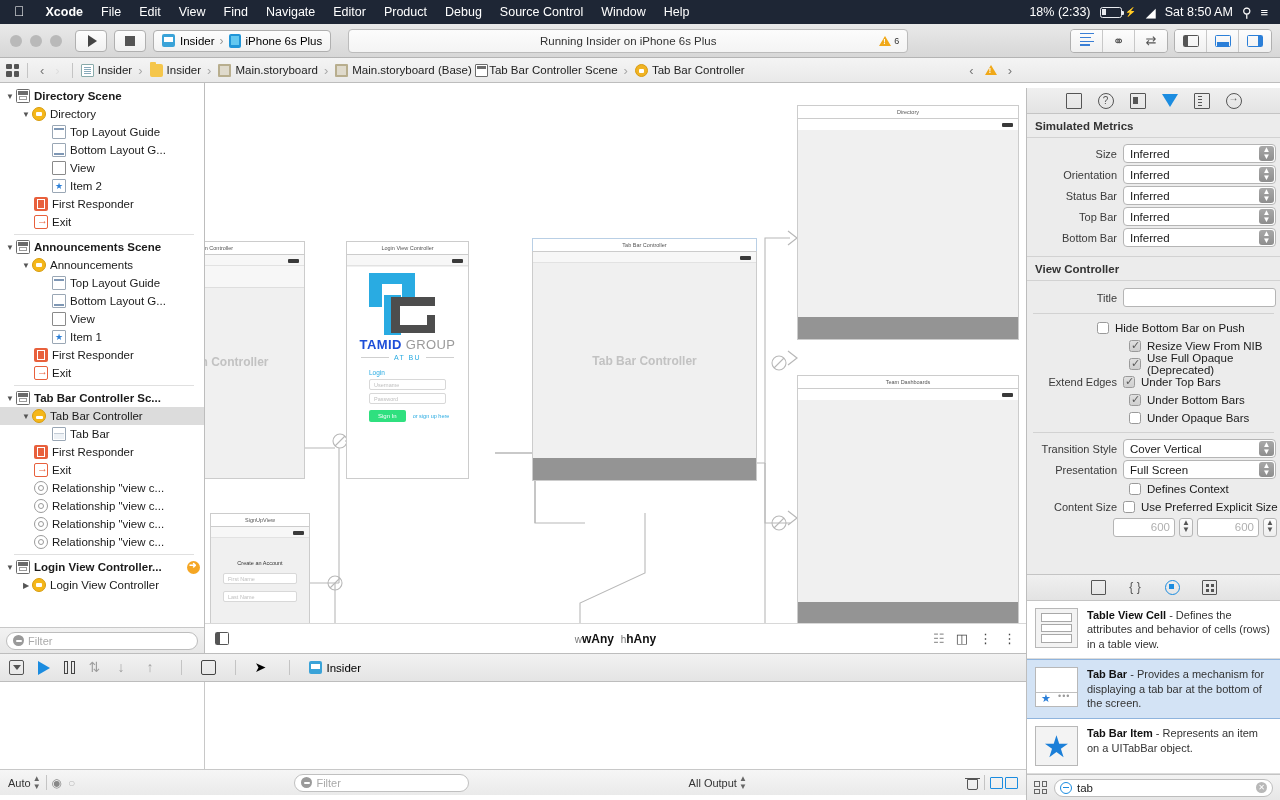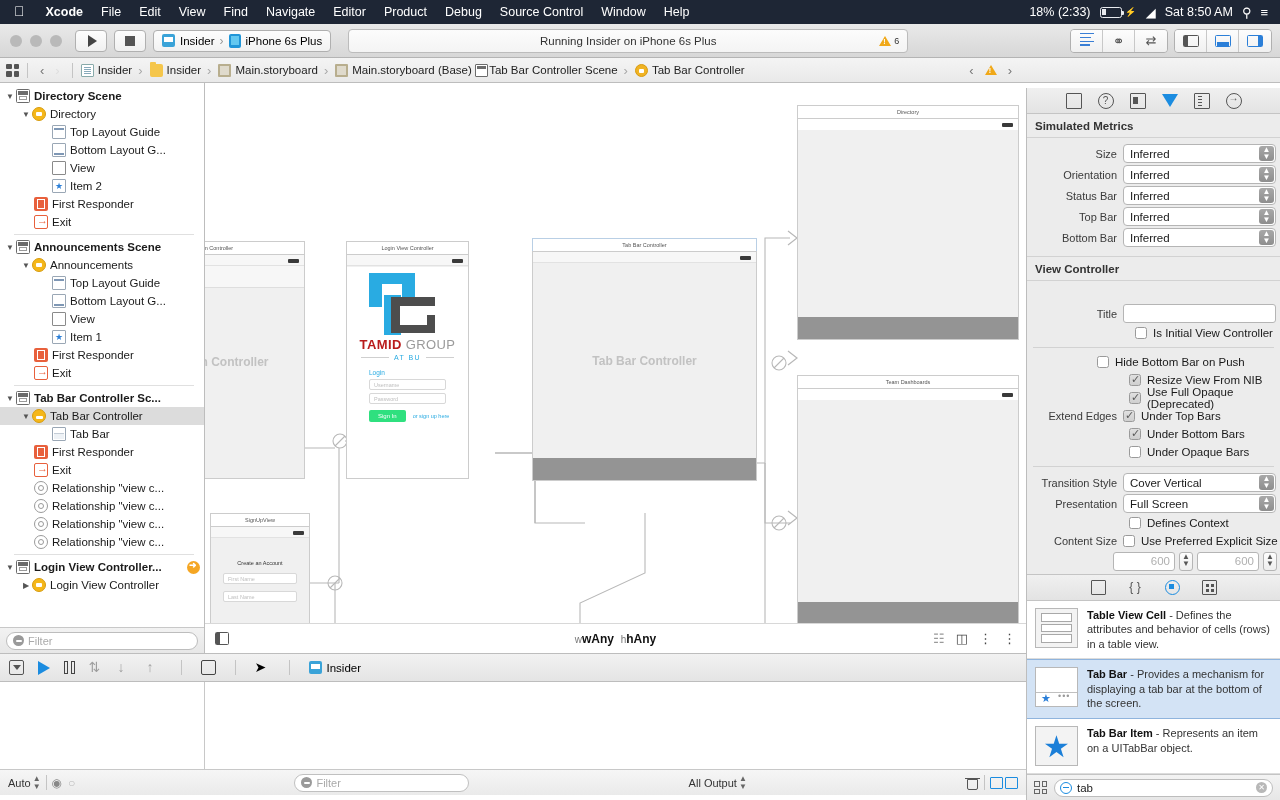--- a/index.html
+++ b/index.html
@@ -198,21 +198,21 @@
   
   .login-body{position:absolute;left:0;right:0;top:33px;bottom:0;background:#fff;}
   .logo-t{position:relative;width:78px;height:62px;margin:6px auto 0;}
   .tglyph{position:absolute;left:0;top:0;width:46px;height:34px;background:#29abe2;}
   .tglyph::after{content:'';position:absolute;left:13px;top:11px;width:20px;height:23px;background:#fff;}
   .tstem{position:absolute;left:15px;top:22px;width:17px;height:40px;background:#29abe2;}
   .gglyph{position:absolute;left:22px;top:24px;width:44px;height:36px;background:#4d4d4d;}
   .gglyph::after{content:'';position:absolute;left:9px;top:9px;width:27px;height:19px;background:#fff;}
   .gnotch{position:absolute;left:48px;top:33px;width:18px;height:9px;background:#fff;}
   .brand{text-align:center;margin-top:2px;font-size:13px;letter-spacing:.4px;}
-  .brand b{color:#b91c1c;font-weight:bold}.brand i{color:#9a9a9a;font-style:normal;}
+  .brand b{color:#1d4ed8;font-weight:bold}.brand i{color:#9a9a9a;font-style:normal;}
   .atbu{display:flex;align-items:center;gap:5px;margin:2px 14px 0;}
   .atbu .ln{flex:1;height:1px;background:#cfcfcf;}
   .atbu .tx{color:#29abe2;font-size:7px;letter-spacing:1.4px;}
   .loginlbl{color:#29abe2;font-size:6.5px;margin:8px 0 2px 22px;}
   .tfield{height:11px;border:1px solid #d8d8d8;border-radius:2px;margin:3px 22px;color:#c0c0c0;font-size:5.5px;line-height:11px;padding-left:4px;background:#fff;}
   .loginrow{display:flex;align-items:center;gap:7px;margin:6px 0 0 22px;}
   .signin{background:#2fe07f;color:#fff;font-size:6px;padding:3px 9px;border-radius:2px;}
   .signup{color:#29abe2;font-size:5.5px;}
 
   
@@ -811,27 +811,23 @@
       <div class="frow">
         <span class="flabel">Bottom Bar</span>
         <span class="fsel">
             <span>Inferred</span>
             <span class="st">▲<br>▼</span>
           </span>
       </div>
 
       <div class="sec-hdr" style="margin-top:8px;border-top:1px solid #d2d2d2">View Controller</div>
 
-      <div class="frow" style="margin-top:22px">
+      <div class="frow" style="margin-top:6px">
         <span class="flabel">Title</span>
         <span class="ftext" placeholder=""></span>
-      </div>
-      <div class="cbrow" style="padding-left:108px">
-        <span class="cb"></span>
-        <span class="cbl">Is Initial View Controller</span>
       </div>
       <div class="insp-sep"></div>
       <div class="cbrow" style="padding-left:70px">
         <span class="cb"></span>
         <span class="cbl">Hide Bottom Bar on Push</span>
       </div>
       <div class="cbrow" style="padding-left:102px">
         <span class="cb on"></span>
         <span class="cbl">Resize View From NIB</span>
       </div>

